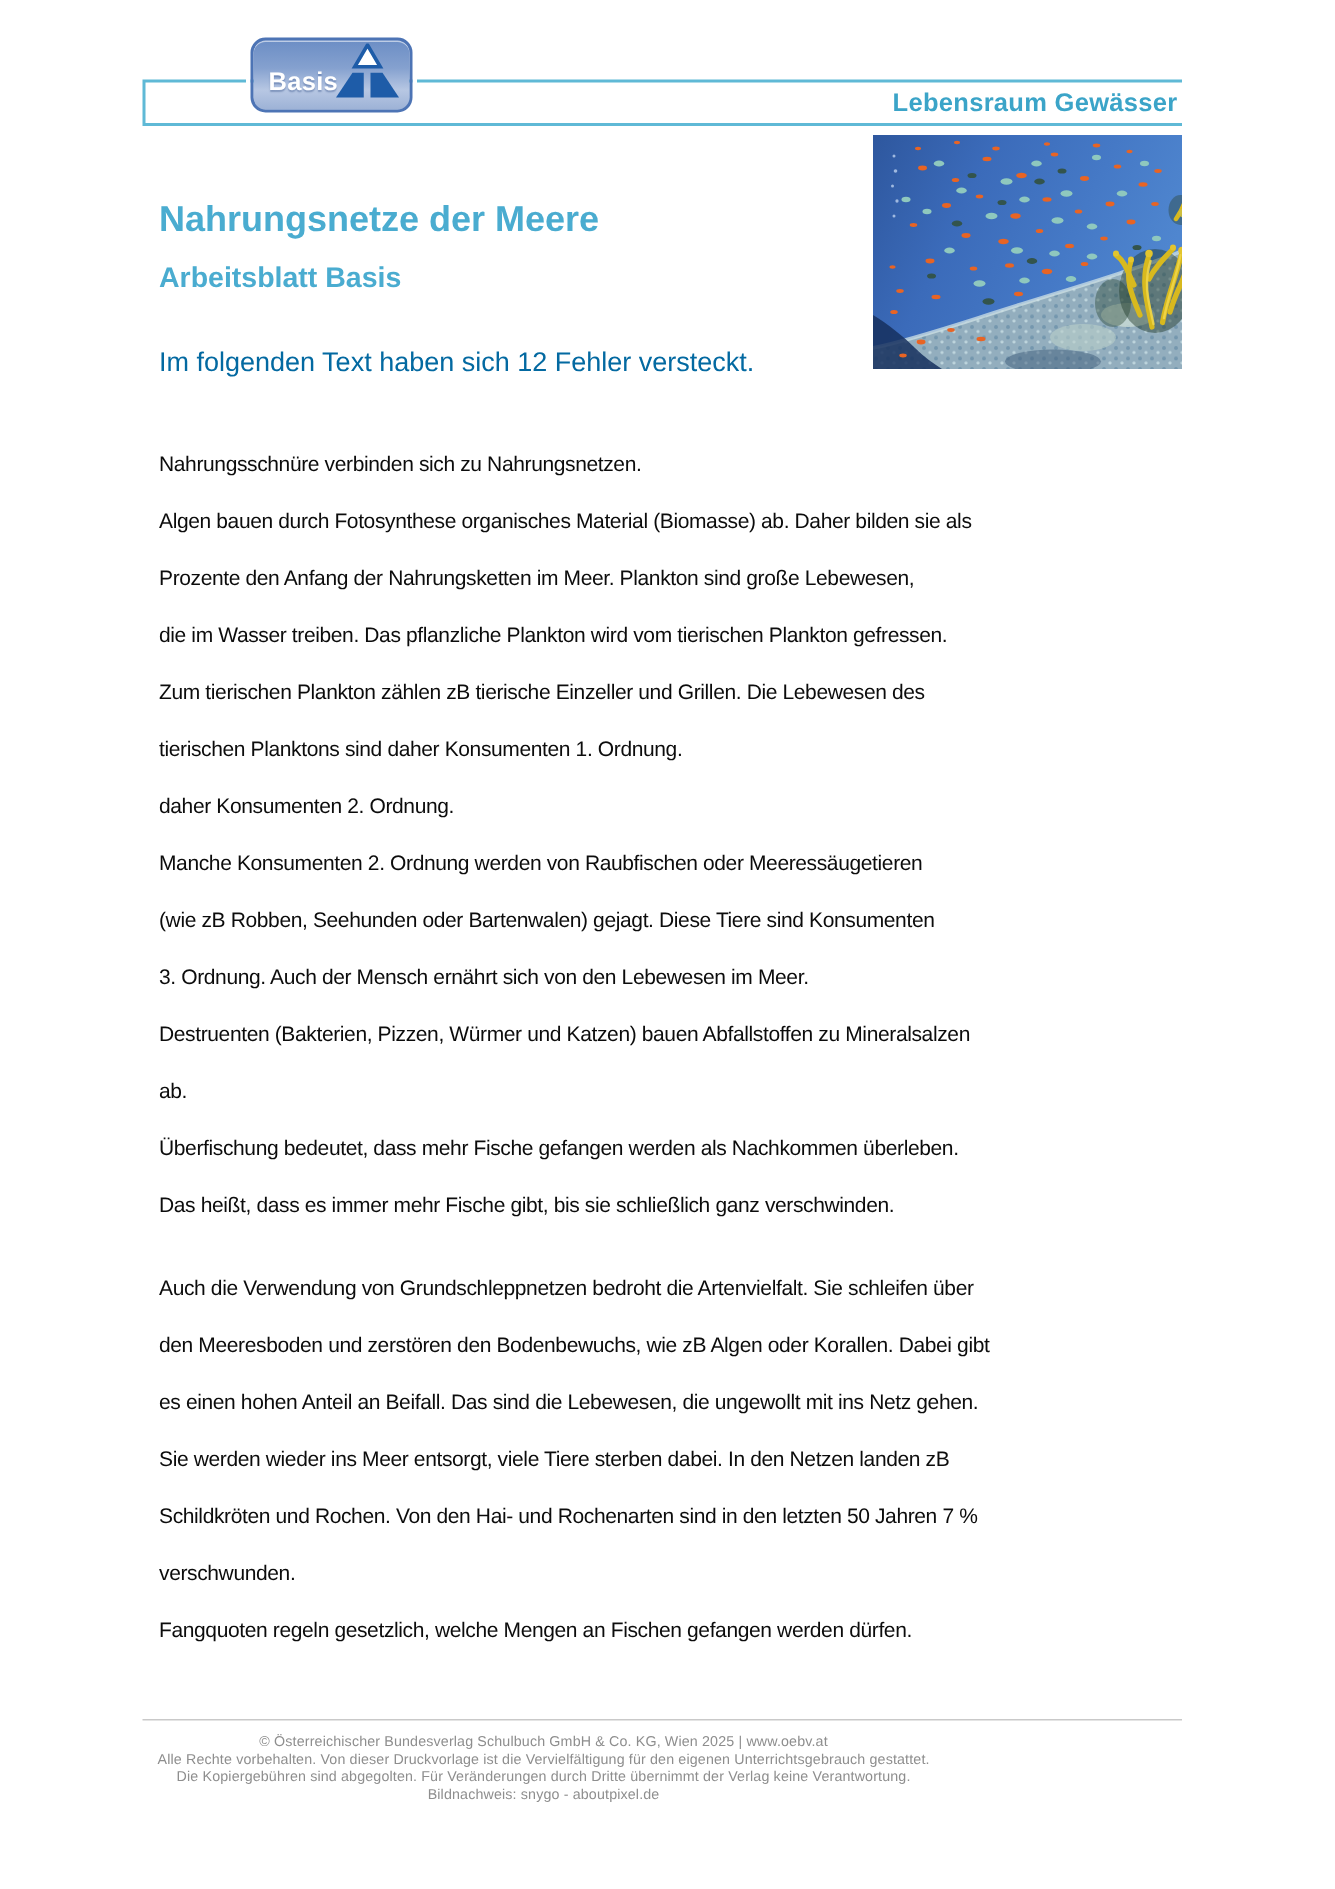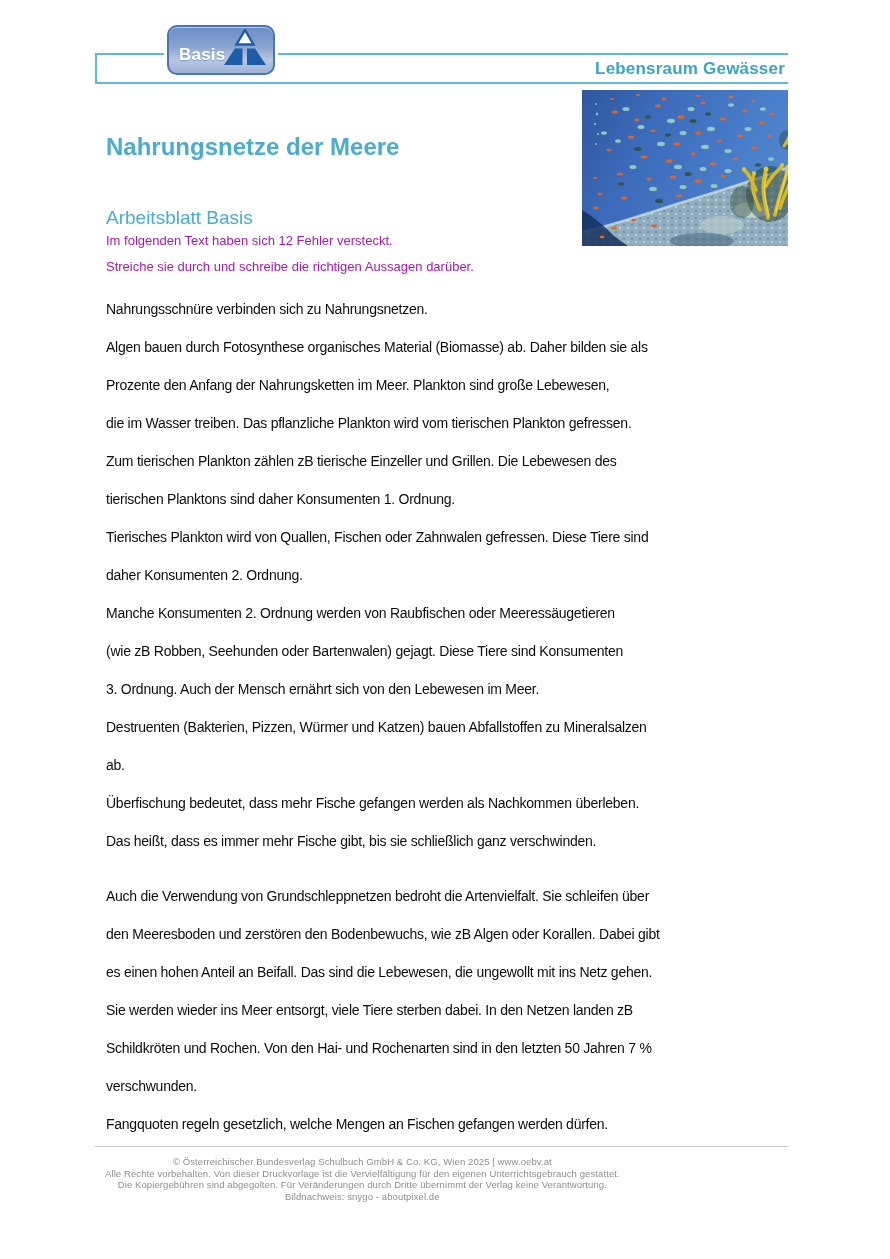--- a/index.html
+++ b/index.html
@@ -20,25 +20,25 @@
   .logo-text{position:absolute;left:10px;bottom:8px;color:#ffffff;font-weight:bold;
         font-size:17px;letter-spacing:.2px;text-shadow:0 1px 1px rgba(30,60,120,.35);}
   .logo-pyramid{position:absolute;right:5px;bottom:4px;}
 
   
   .reef{position:absolute;left:582px;top:90px;width:209px;height:156px;}
 
   
   .title{position:absolute;left:106px;top:117px;font-size:24px;font-weight:bold;
          color:#4aacd0;white-space:nowrap;margin-top:16px;}
-  .subtitle{position:absolute;left:106px;top:175px;font-size:19px;font-weight:normal;
-         color:#4aacd0;white-space:nowrap;margin-top:32px;}
-
-  
-  .instructions{position:absolute;left:106px;top:228px;font-size:13px;line-height:26px;color:#a21caf;}
+  .subtitle{position:absolute;left:106px;top:175px;font-size:19px;font-weight:bold;
+         color:#4aacd0;white-space:nowrap;}
+
+  
+  .instructions{position:absolute;left:106px;top:228px;font-size:18px;line-height:26px;color:#0369a1;}
   .instructions div{white-space:nowrap;}
 
   
   .bodytext{position:absolute;left:106px;top:290px;font-size:14px;line-height:38px;
          letter-spacing:-0.25px;color:#0c0c0c;}
   .bodytext .para + .para{margin-top:17px;}
   .bodytext div{white-space:nowrap;}
 
   
   .footer-divider{position:absolute;left:95px;top:1146px;width:780px;height:0;
@@ -204,32 +204,30 @@
         <ellipse cx="39" cy="94" rx="3" ry="1.7"></ellipse>
       <ellipse cx="176" cy="75" rx="3" ry="1.7"></ellipse>
     </g>
   </svg>
 
   <div class="title">Nahrungsnetze der Meere</div>
   <div class="subtitle">Arbeitsblatt Basis</div>
 
   <div class="instructions">
     <div>Im folgenden Text haben sich 12 Fehler versteckt.</div>
-    <div>Streiche sie durch und schreibe die richtigen Aussagen darüber.</div>
   </div>
 
   <div class="bodytext">
     <div class="para">
       <div>Nahrungsschnüre verbinden sich zu Nahrungsnetzen.</div>
       <div>Algen bauen durch Fotosynthese organisches Material (Biomasse) ab. Daher bilden sie als</div>
       <div>Prozente den Anfang der Nahrungsketten im Meer. Plankton sind große Lebewesen,</div>
       <div>die im Wasser treiben. Das pflanzliche Plankton wird vom tierischen Plankton gefressen.</div>
       <div>Zum tierischen Plankton zählen zB tierische Einzeller und Grillen. Die Lebewesen des</div>
       <div>tierischen Planktons sind daher Konsumenten 1. Ordnung.</div>
-      <div>Tierisches Plankton wird von Quallen, Fischen oder Zahnwalen gefressen. Diese Tiere sind</div>
       <div>daher Konsumenten 2. Ordnung.</div>
       <div>Manche Konsumenten 2. Ordnung werden von Raubfischen oder Meeressäugetieren</div>
       <div>(wie zB Robben, Seehunden oder Bartenwalen) gejagt. Diese Tiere sind Konsumenten</div>
       <div>3. Ordnung. Auch der Mensch ernährt sich von den Lebewesen im Meer.</div>
       <div>Destruenten (Bakterien, Pizzen, Würmer und Katzen) bauen Abfallstoffen zu Mineralsalzen</div>
       <div>ab.</div>
       <div>Überfischung bedeutet, dass mehr Fische gefangen werden als Nachkommen überleben.</div>
       <div>Das heißt, dass es immer mehr Fische gibt, bis sie schließlich ganz verschwinden.</div>
     </div>
     <div class="para">

